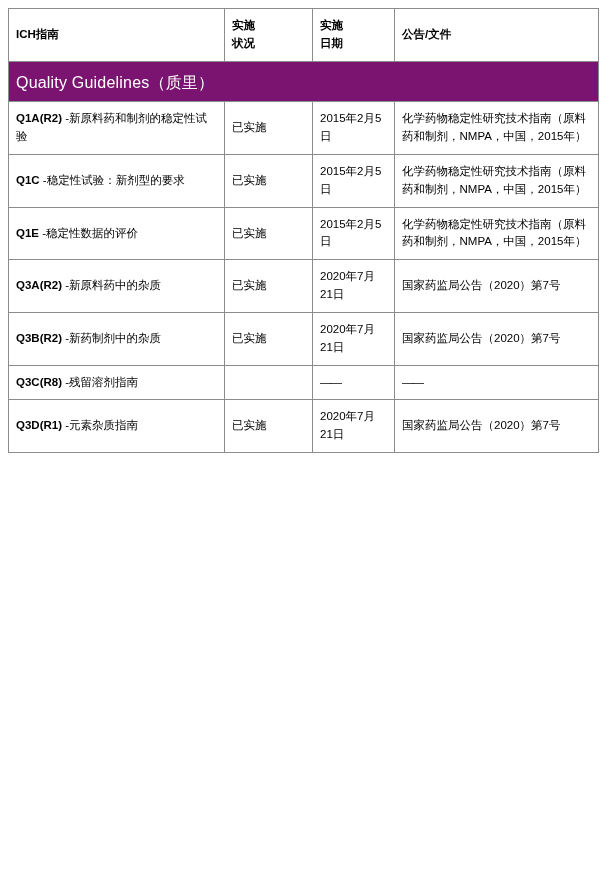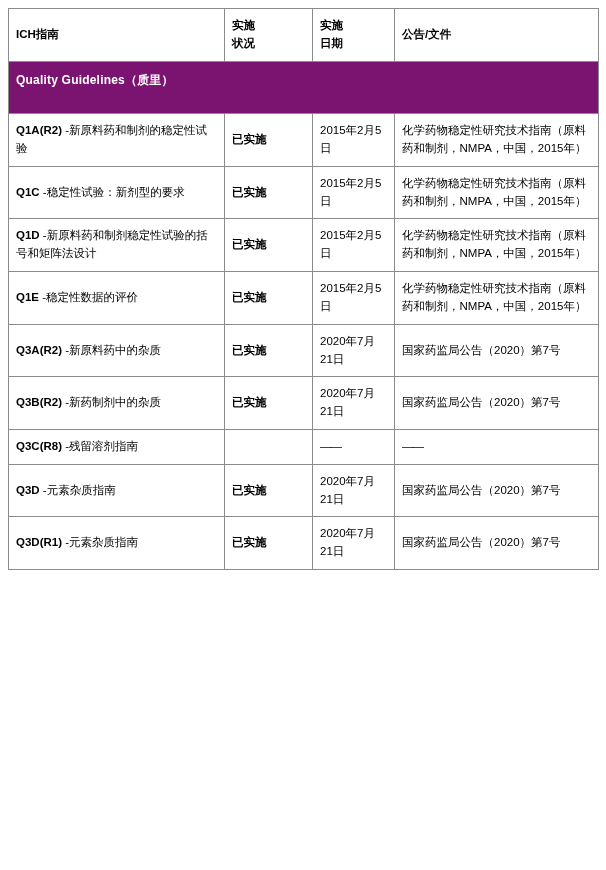--- a/index.html
+++ b/index.html
@@ -45,37 +45,36 @@
     font-size: 11.5px;
     padding-top: 10px;
     padding-bottom: 10px;
     background: #ffffff;
   }
   thead th .hdr-line { display: block; }
 
   tr.section-row td {
     background: #7b1470;
     color: #ffffff;
-    font-weight: bold;
-    font-size: 12px;
+    font-weight: normal;
+    font-size: 16px;
     letter-spacing: 0.2px;
     padding-top: 9px;
-    padding-bottom: 24px;
+    padding-bottom: 6px;
   }
 
   td.guide {
     font-size: 11.5px;
     line-height: 1.75;
   }
   td.guide .code {
     font-weight: bold;
   }
   td.status {
     font-size: 11.5px;
-    font-weight: bold;
   }
   td.date {
     font-size: 11.5px;
     line-height: 1.7;
   }
   td.doc {
     font-size: 11.5px;
     line-height: 1.7;
   }
   td.dash {
@@ -125,26 +124,20 @@
       </tr>
 
 
       <tr>
         <td class="guide"><span class="code">Q1C</span><span> -稳定性试验：新剂型的要求</span></td>
         <td class="status">已实施</td>
         <td class="date">2015年2月5日</td>
         <td class="doc">化学药物稳定性研究技术指南（原料药和制剂，NMPA，中国，2015年）</td>
       </tr>
 
-      <tr>
-        <td class="guide"><span class="code">Q1D</span><span> -新原料药和制剂稳定性试验的括号和矩阵法设计</span></td>
-        <td class="status">已实施</td>
-        <td class="date">2015年2月5日</td>
-        <td class="doc">化学药物稳定性研究技术指南（原料药和制剂，NMPA，中国，2015年）</td>
-      </tr>
 
       <tr>
         <td class="guide"><span class="code">Q1E</span><span> -稳定性数据的评价</span></td>
         <td class="status">已实施</td>
         <td class="date">2015年2月5日</td>
         <td class="doc">化学药物稳定性研究技术指南（原料药和制剂，NMPA，中国，2015年）</td>
       </tr>
 
 
       <tr>
@@ -161,26 +154,20 @@
         <td class="doc">国家药监局公告（2020）第7号</td>
       </tr>
 
       <tr>
         <td class="guide"><span class="code">Q3C(R8)</span><span> -残留溶剂指南</span></td>
         <td class="status"></td>
         <td class="date dash">——</td>
         <td class="doc dash">——</td>
       </tr>
 
-      <tr>
-        <td class="guide"><span class="code">Q3D</span><span> -元素杂质指南</span></td>
-        <td class="status">已实施</td>
-        <td class="date">2020年7月21日</td>
-        <td class="doc">国家药监局公告（2020）第7号</td>
-      </tr>
 
       <tr>
         <td class="guide"><span class="code">Q3D(R1)</span><span> -元素杂质指南</span></td>
         <td class="status">已实施</td>
         <td class="date">2020年7月21日</td>
         <td class="doc">国家药监局公告（2020）第7号</td>
       </tr>
     </tbody>
   </table>
 </div>

